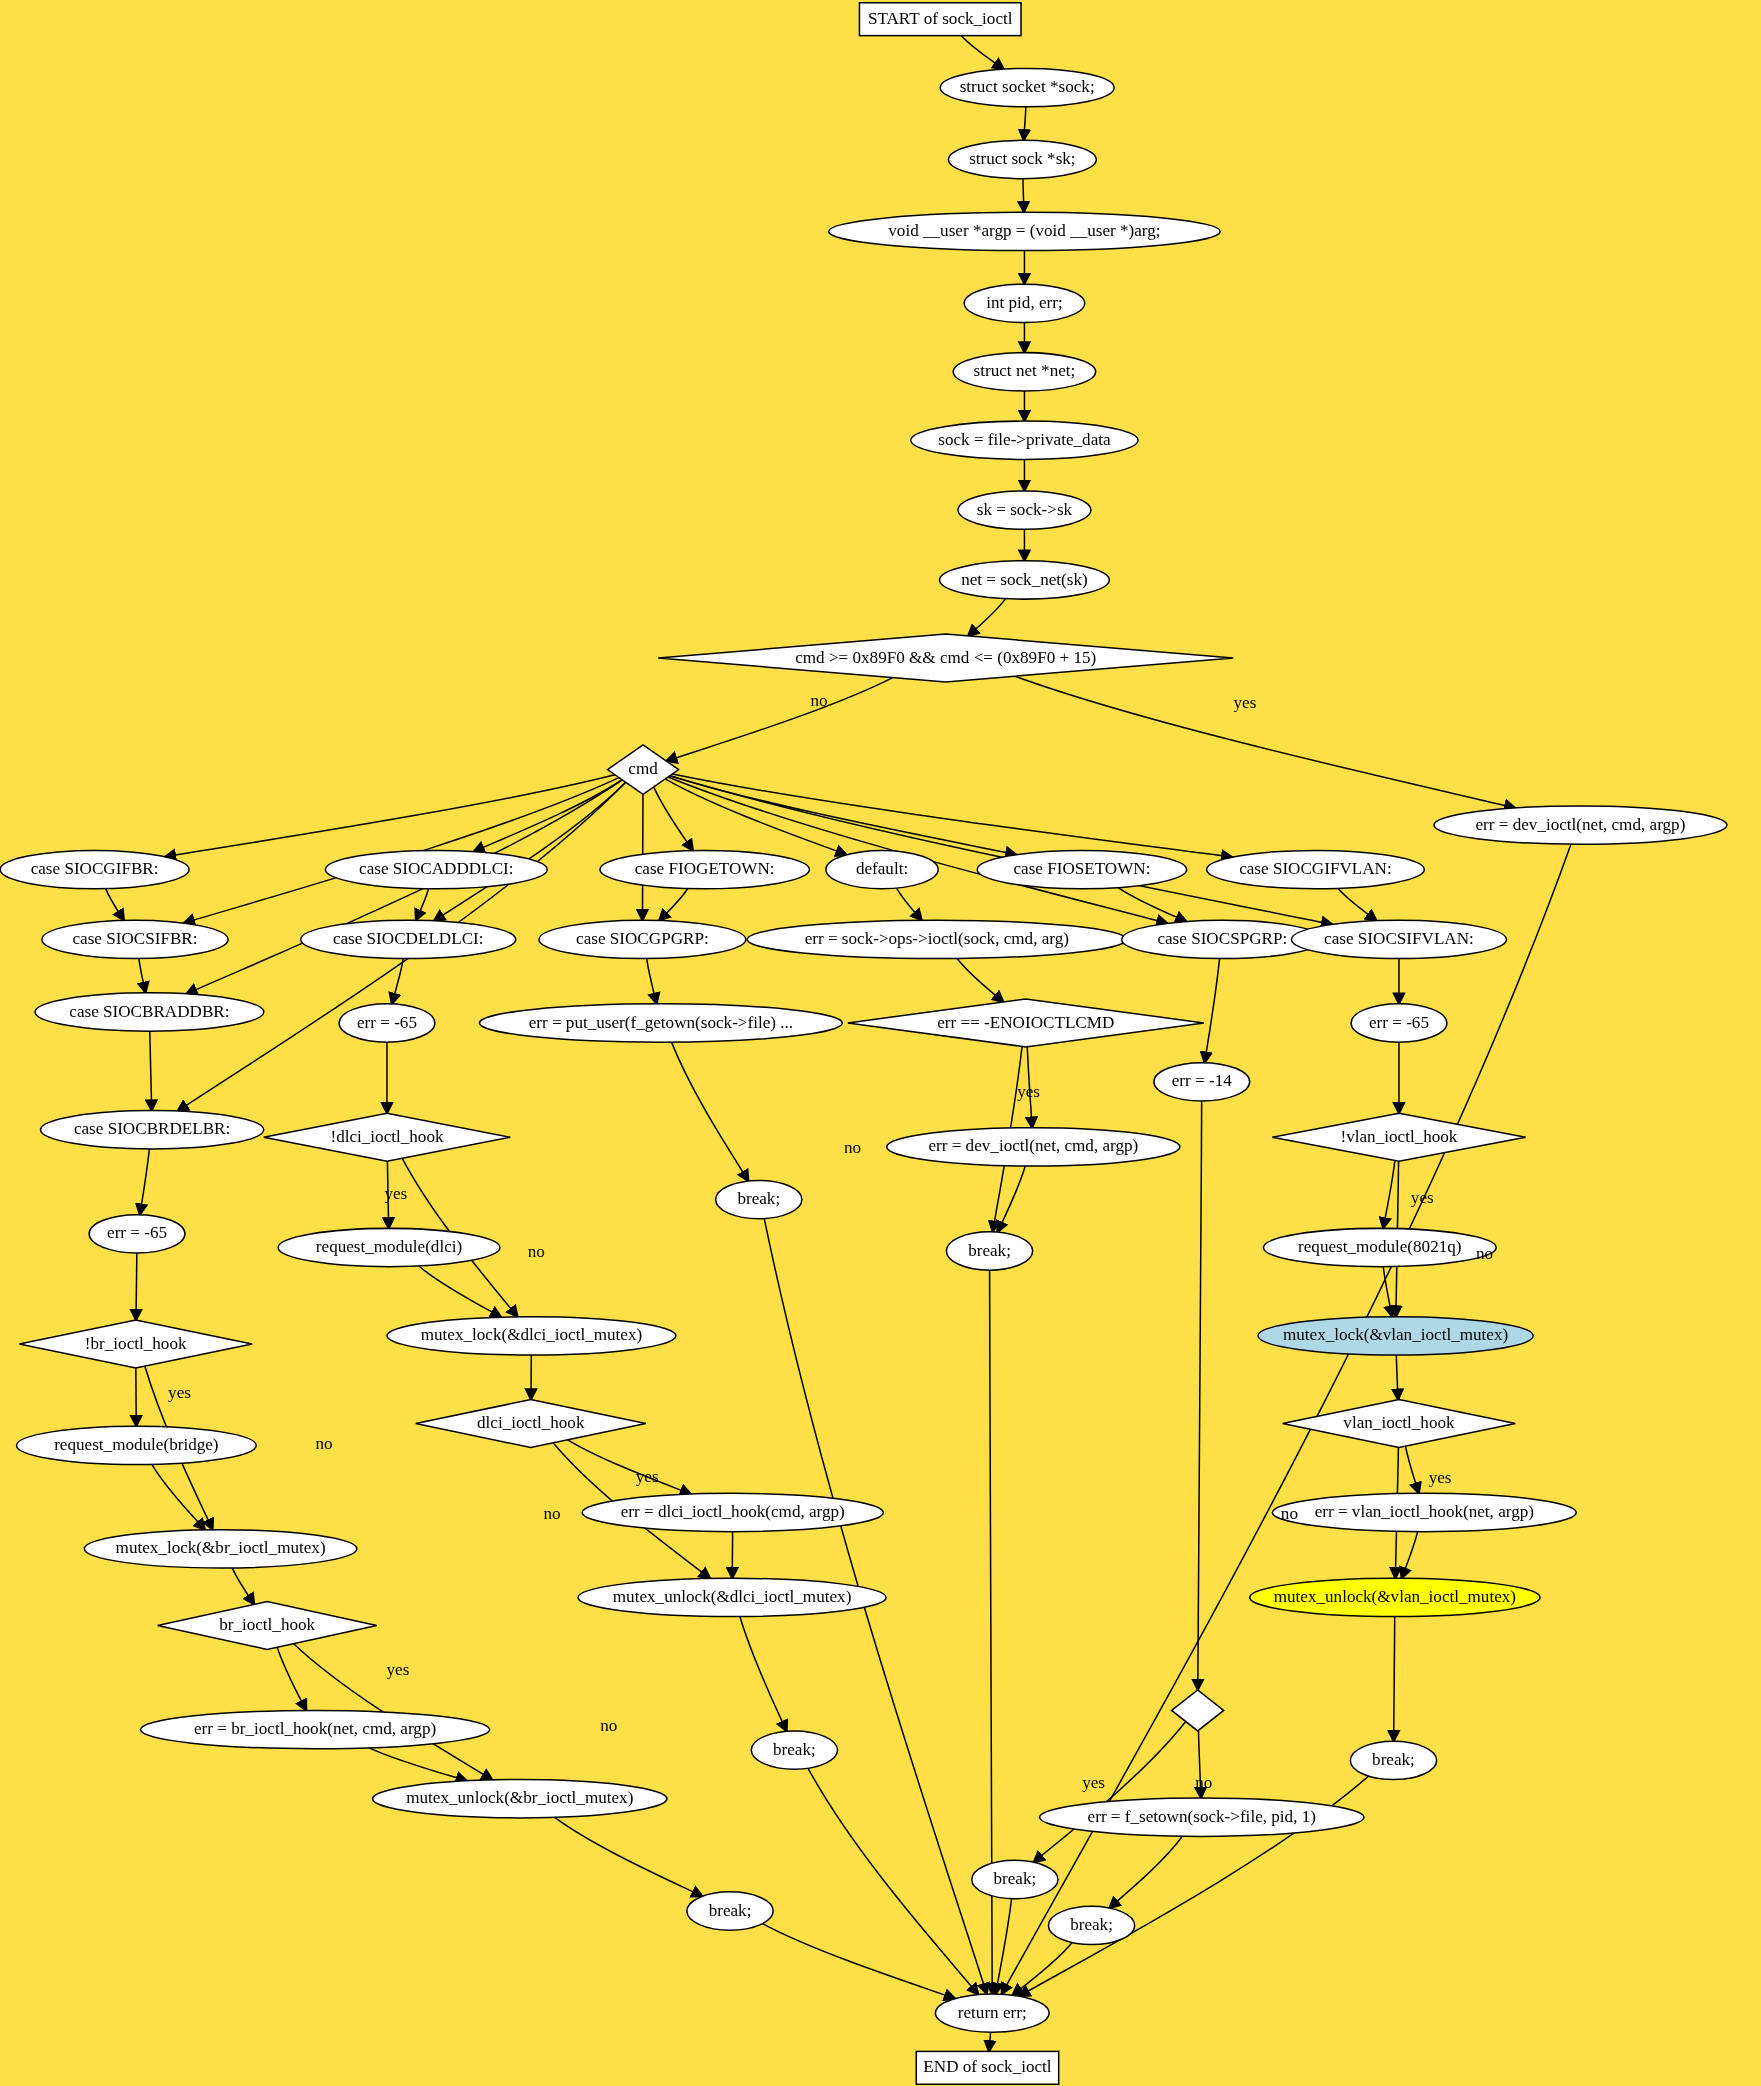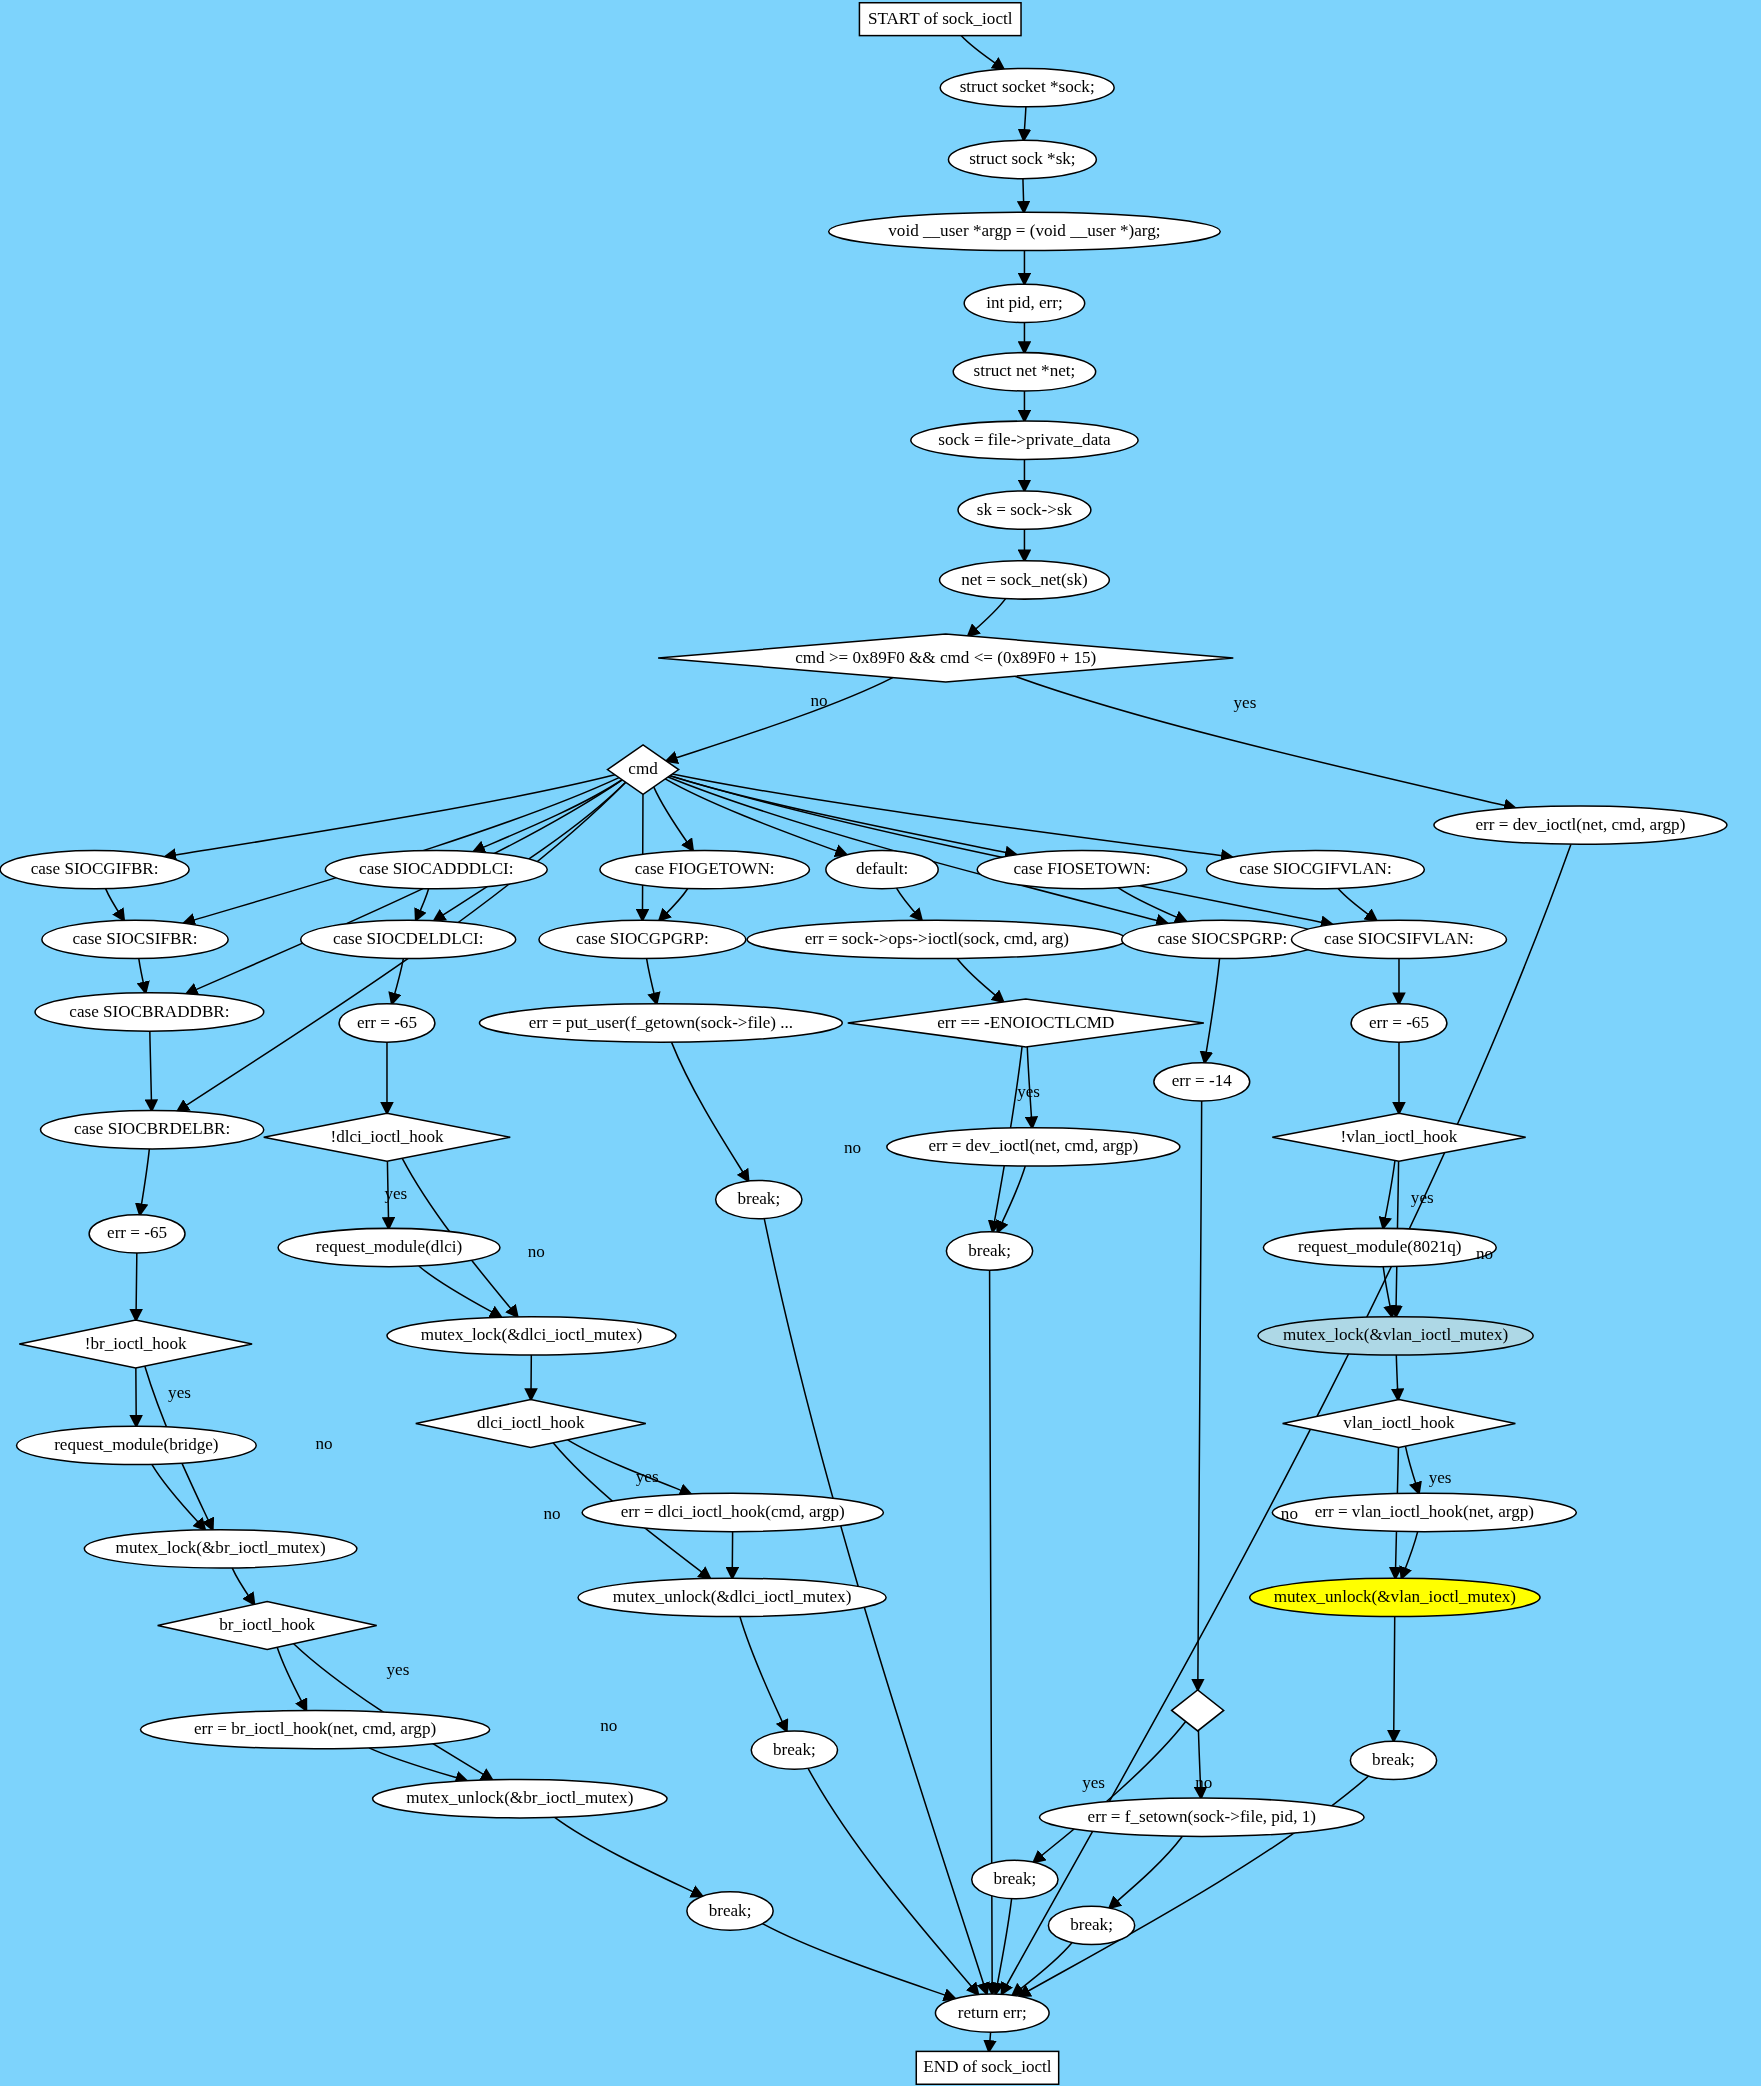--- a/index.html
+++ b/index.html
@@ -4,21 +4,21 @@
 <style>
   html, body {
     margin: 0;
     padding: 0;
     background: #ffffff;
   }
   #canvas {
     position: relative;
     width: 1762px;
     height: 2087px;
-    background: #7dd3fc;
+    background: #fde047;
     font-family: "Liberation Serif", "DejaVu Serif", serif;
   }
   svg.flow {
     position: absolute;
     top: 0; left: 0;
     width: 1762px;
     height: 2087px;
     overflow: visible;
   }
   .node-shape {

